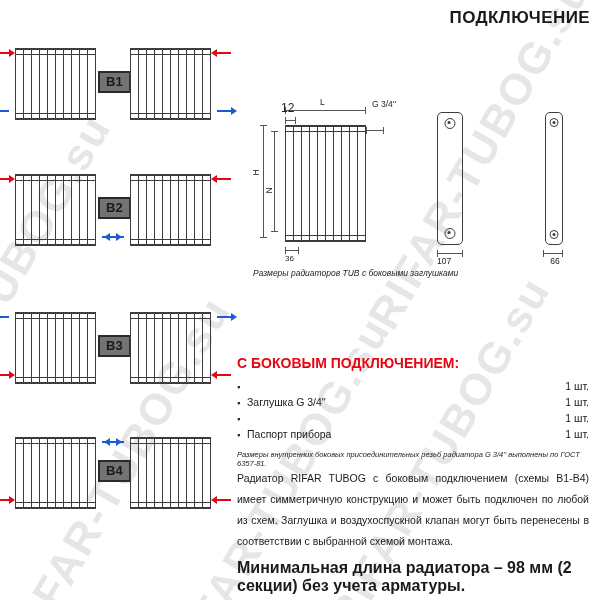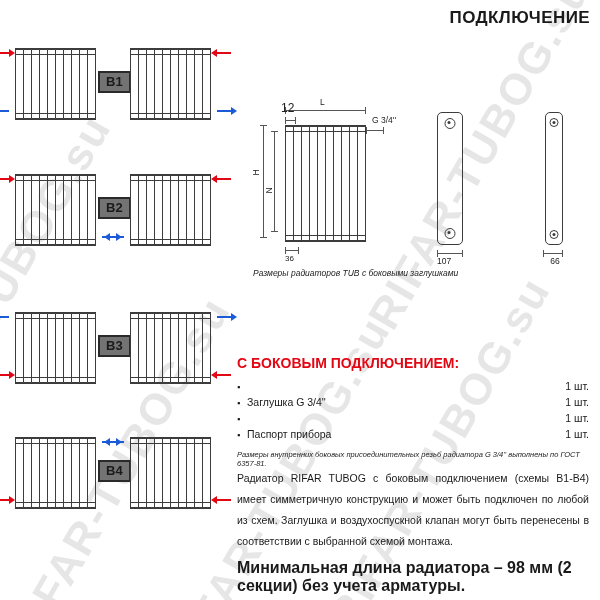--- a/index.html
+++ b/index.html
@@ -146,21 +146,21 @@
     <div class="radiator big-rad"></div>
     <div class="dim-h" style="left:285px;top:110px;width:81px;"></div>
     <span class="dim-label" style="left:320px;top:98px;">L</span>
     <div class="dim-h" style="left:285px;top:120px;width:11px;"></div>
     <span class="dim-label" style="left:281px;top:104px;font-size:12px;">12</span>
     <div class="dim-v" style="left:263px;top:125px;height:113px;"></div>
     <span class="dim-label rot" style="left:253px;top:168px;">H</span>
     <div class="dim-v" style="left:274px;top:131px;height:101px;"></div>
     <span class="dim-label rot" style="left:266px;top:186px;">N</span>
     <div class="dim-h" style="left:366px;top:130px;width:18px;"></div>
-    <span class="dim-label" style="left:372px;top:116px;">G 3/4''</span>
+    <span class="dim-label" style="left:372px;top:100px;">G 3/4''</span>
     <div class="dim-h" style="left:285px;top:250px;width:14px;"></div>
     <span class="dim-label" style="left:285px;top:254px;font-size:8px;">36</span>
     <div class="drawing-caption">Размеры радиаторов TUB с боковыми заглушками</div>
 
     <div class="side-view" style="left:437px;top:112px;width:24px;height:131px;">
       <span class="port top"></span>
       <span class="port bottom"></span>
     </div>
     <div class="dim-h" style="left:437px;top:253px;width:26px;"></div>
     <span class="dim-label" style="left:437px;top:257px;width:26px;text-align:left;">107</span>

